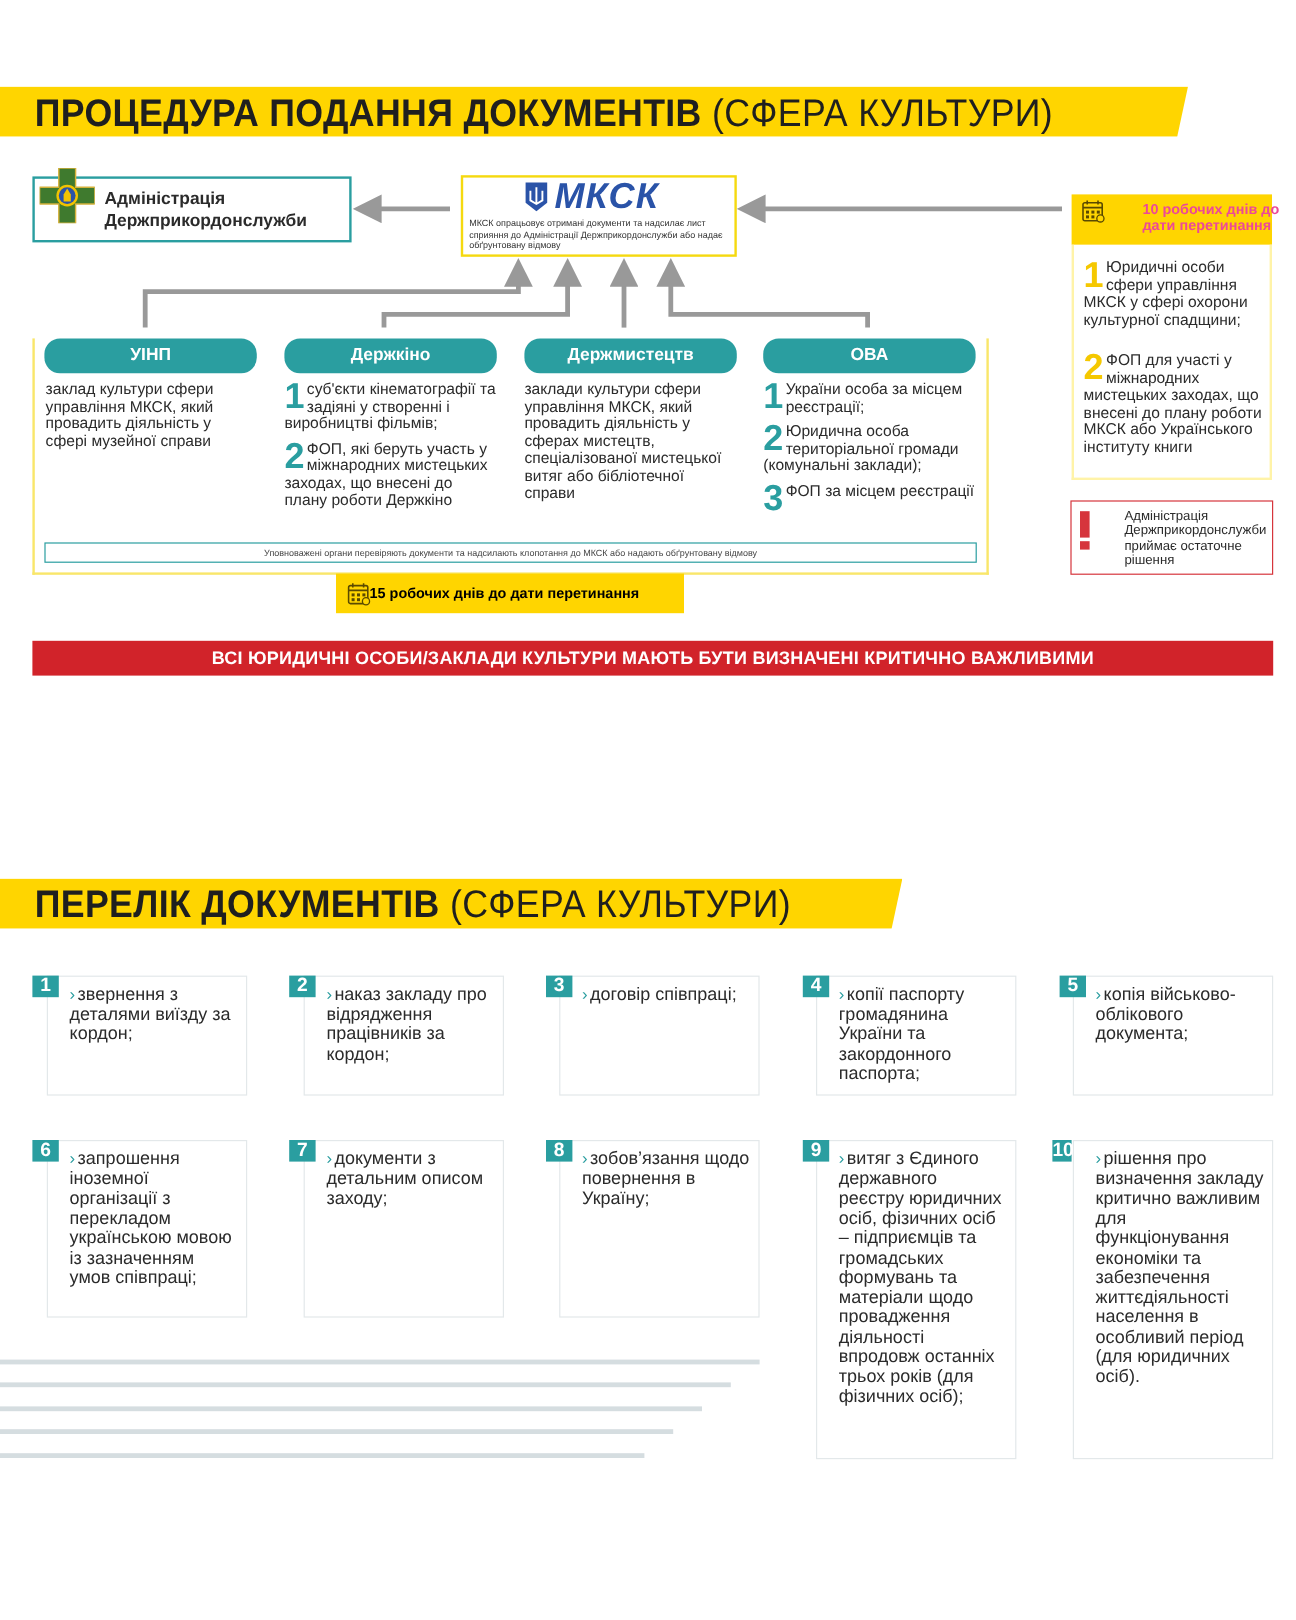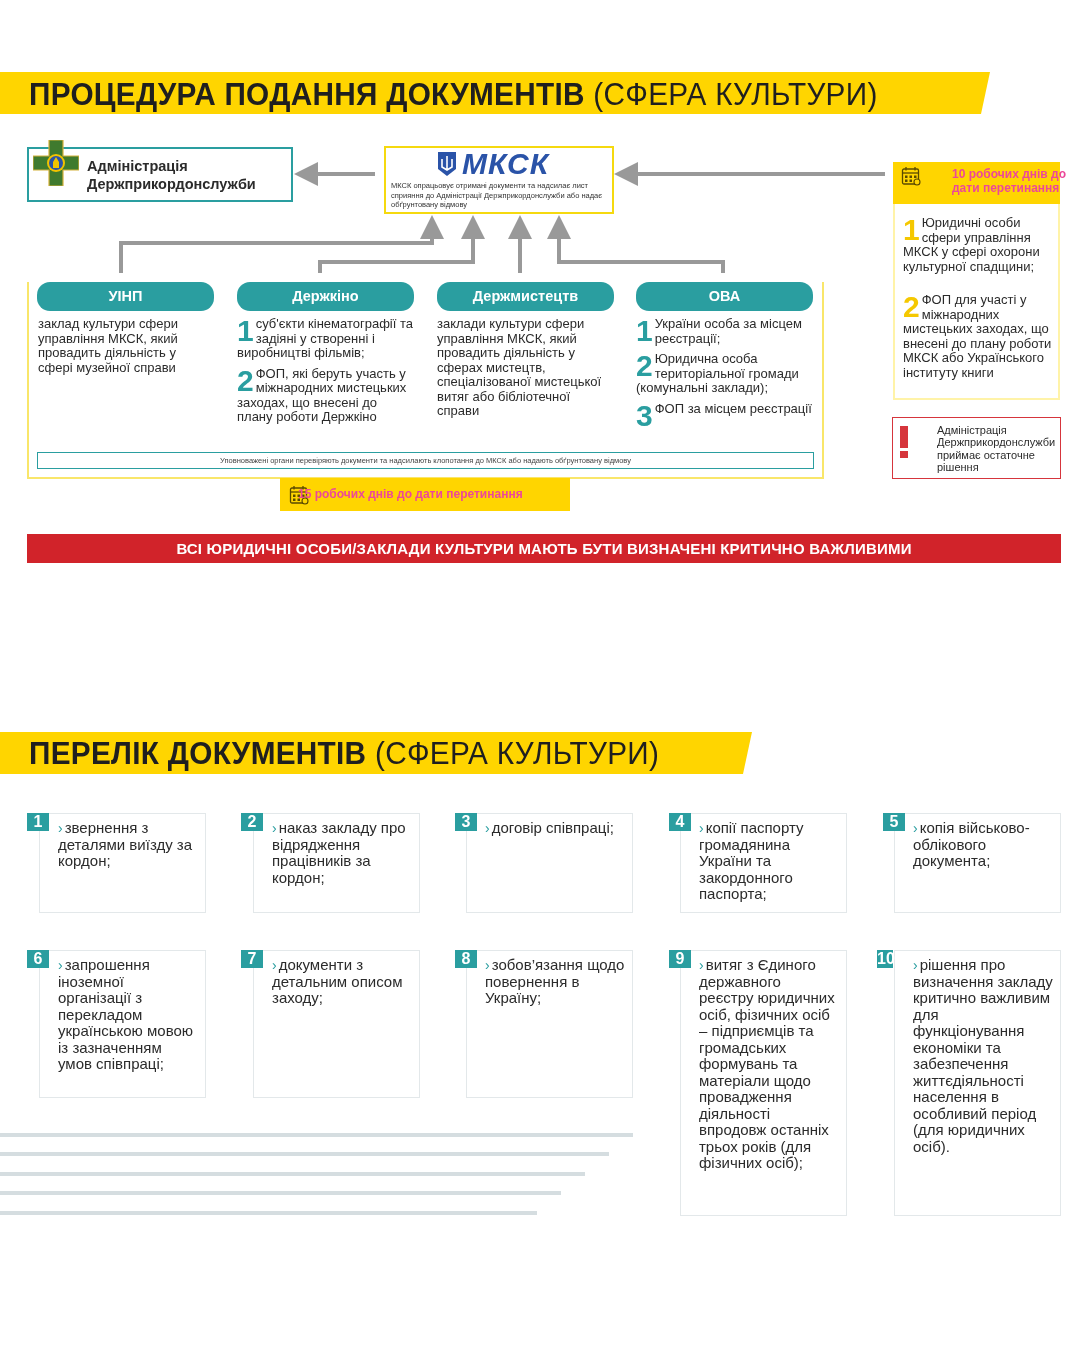--- a/index.html
+++ b/index.html
@@ -42,21 +42,21 @@
   
   .main-panel { left: 27px; top: 282px; width: 797px; height: 197px; border: 2px solid #f9e66a; border-top: none; background:#fff; }
   .org-header { position: absolute; top: 282px; height: 29px; background: #2a9ea0; color: #fff; font-weight: bold; font-size: 14.5px;
                 text-align: center; line-height: 29px; border-radius: 13px; }
   .org-body { position: absolute; top: 317px; font-size: 13px; line-height: 14.5px; color: #2b2b2b; }
   .org-sub { margin-bottom: 6px; overflow: hidden; }
   .note-box { left: 37px; top: 452px; width: 777px; height: 17px; border: 1px solid #2a9ea0; font-size: 7.5px; line-height: 15px;
               text-align: center; color: #444; }
 
   .bottom-tag { left: 280px; top: 478px; width: 290px; height: 33px; background: #ffd500; }
-  .bottom-tag-text { left: 298px; top: 486px; font-size: 12px; font-weight: bold; color: #ec4899; line-height: 16px; white-space: nowrap; }
+  .bottom-tag-text { left: 308px; top: 486px; font-size: 12px; font-weight: bold; color: #000000; line-height: 16px; white-space: nowrap; }
 
   .red-bar { left: 27px; top: 534px; width: 1034px; height: 29px; background: #d1232a; color: #fff; font-weight: bold;
              font-size: 15px; line-height: 29px; text-align: center; letter-spacing: 0.2px; }
 
   
   .doc-card { position: absolute; width: 167px; border: 1.5px solid #e3e8ea; background: #fff; }
   .doc-num { position: absolute; width: 22px; height: 18px; background: #2a9ea0; color: #fff; font-weight: bold; font-size: 16px;
              line-height: 18px; text-align: center; }
   .doc-text { position: absolute; width: 140px; font-size: 15px; line-height: 16.5px; color: #2b2b2b; }
   .chev { color: #2a9ea0; font-size: 14px; margin-right: 2px; }

